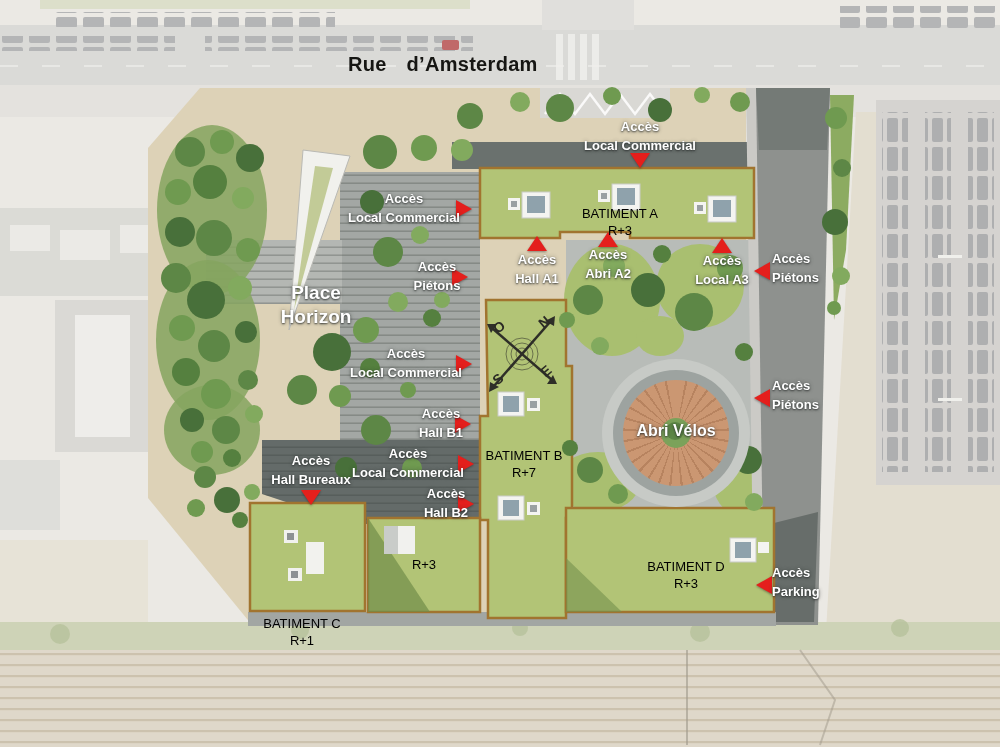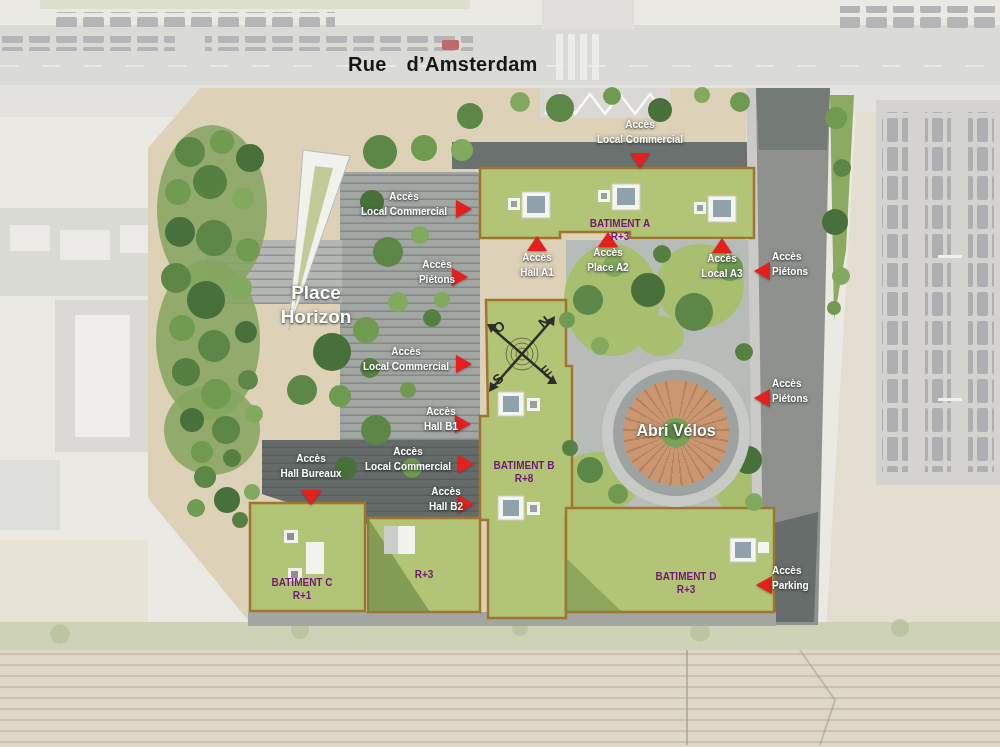--- a/index.html
+++ b/index.html
@@ -1,24 +1,24 @@
 <!DOCTYPE html>
 <html style="--accent-red: #e41f1c; --roof-lawn-green: #b2c476; --tree-green: #5d8746; --site-ground-beige: #ddd2b7; --plot-outline-brown: #a1742f; --road-gray: #8e918e; --dark-paving-gray: #646b69; --shelter-wood: #cb9772; --label-white: #ffffff; --building-text: #24241e;"><head>
 <meta charset="utf-8">
 <style>
   html,body{margin:0;padding:0;background:#ffffff;}
   .stage{position:relative;width:1000px;height:747px;overflow:hidden;
          font-family:"Liberation Sans",sans-serif;background:#ebe8e3;}
   .stage svg{position:absolute;left:0;top:0;}
   
-  .lbl{position:absolute;color:#fff;font-weight:700;font-size:10px;line-height:1.45;
+  .lbl{position:absolute;color:#fff;font-weight:700;font-size:13px;line-height:1.45;
        text-align:center;white-space:nowrap;transform:translateX(-50%);
        text-shadow:0 1px 2px rgba(40,44,42,.85),0 0 4px rgba(40,44,42,.45);z-index:30;}
   .lbl.ta-l{transform:none;text-align:left;}
-  .lbl.dark{color:#701a75;font-weight:700;text-shadow:none;line-height:1.3;margin-top:11px;}
+  .lbl.dark{color:#000000;font-weight:400;text-shadow:none;line-height:1.3;}
   .lbl.place{font-size:19px;line-height:1.25;}
   .lbl.abri{font-size:16px;}
   .lbl.title{color:#161613;font-size:20px;font-weight:700;transform:none;
              text-shadow:none;word-spacing:14px;letter-spacing:.3px;z-index:40;}
   
   .arr{position:absolute;width:0;height:0;z-index:29;
        filter:drop-shadow(0 1px 1px rgba(30,30,30,.45));}
   .arr.r{border-top:9px solid transparent;border-bottom:9px solid transparent;
          border-left:16px solid var(--accent-red,#e41f1c);}
   .arr.l{border-top:9px solid transparent;border-bottom:9px solid transparent;
@@ -326,23 +326,23 @@
   <div class="lbl place" style="left:316px;top:281px">
     <div>Place</div>
     <div>Horizon</div>
   </div>
   <div class="lbl dark" style="left:620px;top:206px">
     <div>BATIMENT A</div>
     <div>R+3</div>
   </div>
   <div class="lbl dark" style="left:524px;top:448px">
     <div>BATIMENT B</div>
-    <div>R+8</div>
-  </div>
-  <div class="lbl dark" style="left:302px;top:565px">
+    <div>R+7</div>
+  </div>
+  <div class="lbl dark" style="left:302px;top:616px">
     <div>BATIMENT C</div>
     <div>R+1</div>
   </div>
   <div class="lbl dark" style="left:424px;top:557px">
     <div>R+3</div>
   </div>
   <div class="lbl dark" style="left:686px;top:559px">
     <div>BATIMENT D</div>
     <div>R+3</div>
   </div>
@@ -366,21 +366,21 @@
   <div class="arr r" style="left:452px;top:268px"></div>
 
   <div class="arr u" style="left:527px;top:236px"></div>
   <div class="lbl" style="left:537px;top:251px">
     <div>Accès</div>
     <div>Hall A1</div>
   </div>
   <div class="arr u" style="left:598px;top:232px"></div>
   <div class="lbl" style="left:608px;top:246px">
     <div>Accès</div>
-    <div>Place A2</div>
+    <div>Abri A2</div>
   </div>
   <div class="arr u" style="left:712px;top:238px"></div>
   <div class="lbl" style="left:722px;top:252px">
     <div>Accès</div>
     <div>Local A3</div>
   </div>
 
   <div class="arr l" style="left:754px;top:262px"></div>
   <div class="lbl ta-l" style="left:772px;top:250px">
     <div>Accès</div>

